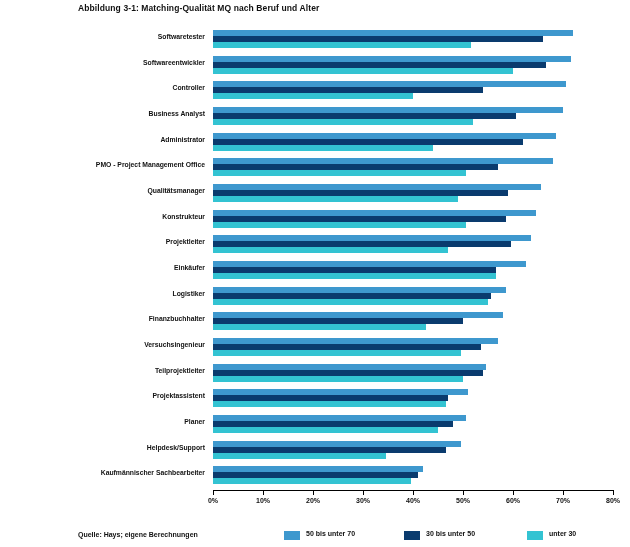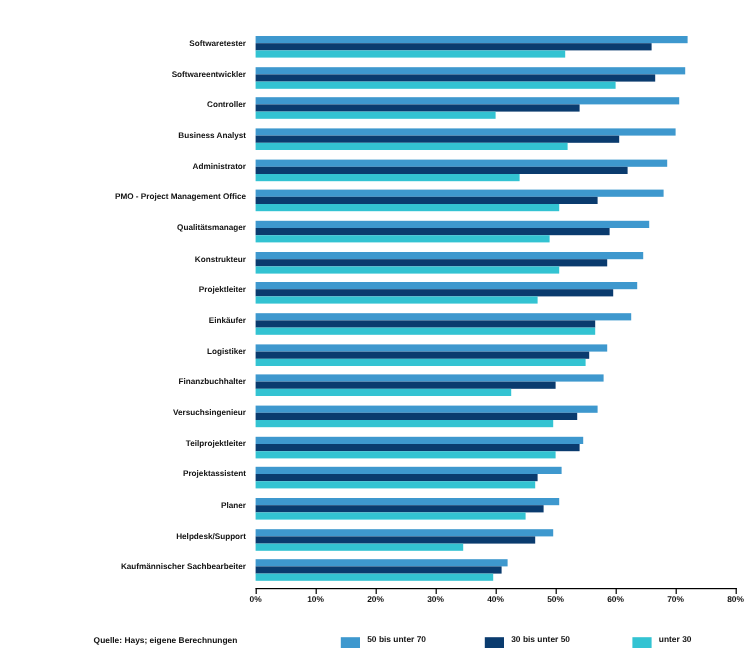--- a/index.html
+++ b/index.html
@@ -42,20 +42,21 @@
   .source{
     position:absolute;left:78px;top:531px;
     font-size:7px;font-weight:bold;color:#111;white-space:nowrap;
   }
 </style>
 </head>
 <body>
 
 <div id="root">
 
+  <div class="chart-title">Abbildung 3-1: Matching-Qualität MQ nach Beruf und Alter</div>
 
   <div class="plot" id="plot">
       <div class="row" style="top: 2px; height: 18px;">
         <div class="ylabel" style="top: 3px;">Softwaretester</div>
         <div class="bar s0" title="Softwaretester — 50 bis unter 70: 72%" style="width: 360px; background: rgb(62, 152, 206);"></div>
         <div class="bar s1" title="Softwaretester — 30 bis unter 50: 66%" style="width: 330px; background: rgb(10, 59, 110);"></div>
         <div class="bar s2" title="Softwaretester — unter 30: 51.5%" style="width: 257.5px; background: rgb(51, 195, 210);"></div>
       </div>
       <div class="row" style="top: 27.6667px; height: 18px;">
         <div class="ylabel" style="top: 3px;">Softwareentwickler</div>

